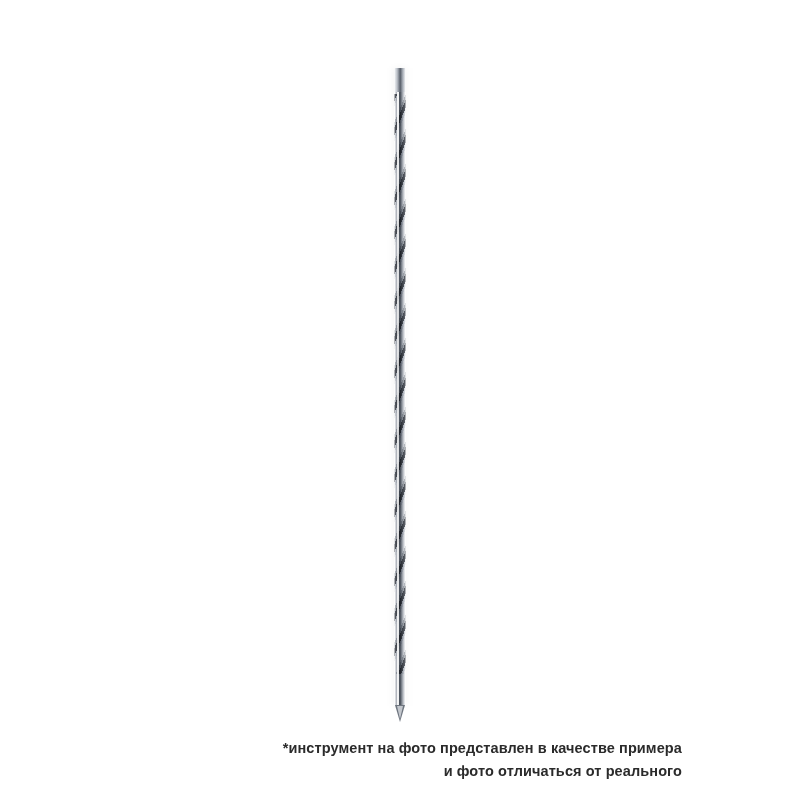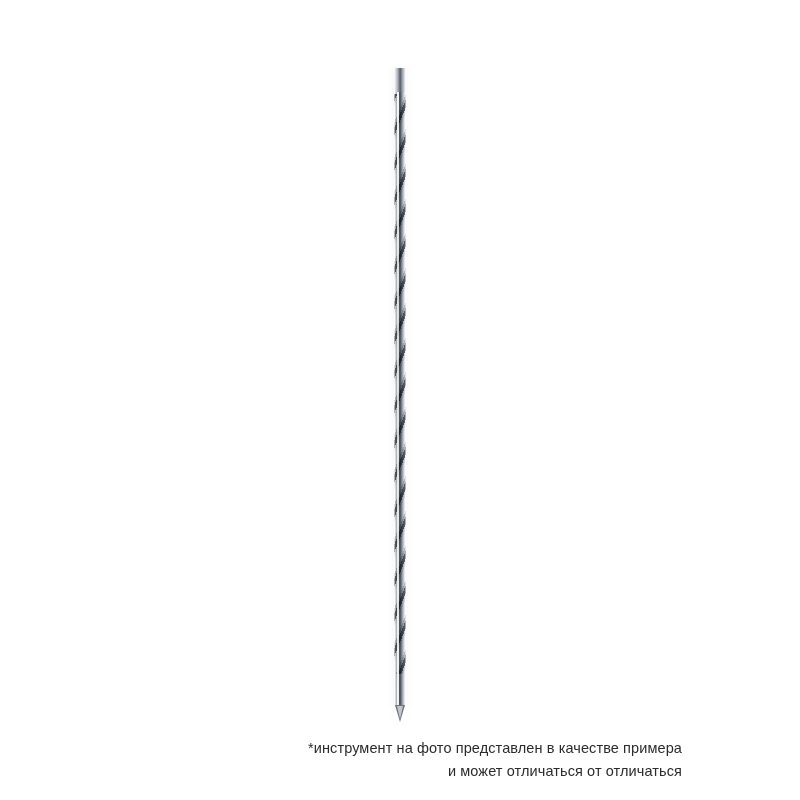--- a/index.html
+++ b/index.html
@@ -153,21 +153,21 @@
   }
 
   
   #disclaimer {
     position: absolute;
     right: 118px;
     bottom: 18px;
     text-align: right;
     color: #2b2b2b;
     font-size: 14.5px;
-    font-weight: normal;
+    font-weight: bold;
     line-height: 1.55;
     letter-spacing: 0.1px;
     white-space: nowrap;
   }
   #disclaimer .line {
     display: block;
   }
 </style>
 </head>
 <body>
@@ -179,16 +179,16 @@
     <div class="bit-shaft"></div>
     <div class="bit-flutes"></div>
     <div class="bit-highlight"></div>
     <div class="bit-shank"></div>
     <div class="bit-tip"></div>
     <div class="bit-tip-inner"></div>
   </div>
 
   <div id="disclaimer">
     <span class="line">*инструмент на фото представлен в качестве примера</span>
-    <span class="line">и может отличаться от отличаться</span>
+    <span class="line">и фото отличаться от реального</span>
   </div>
 
 </div>
 
 </body></html>

